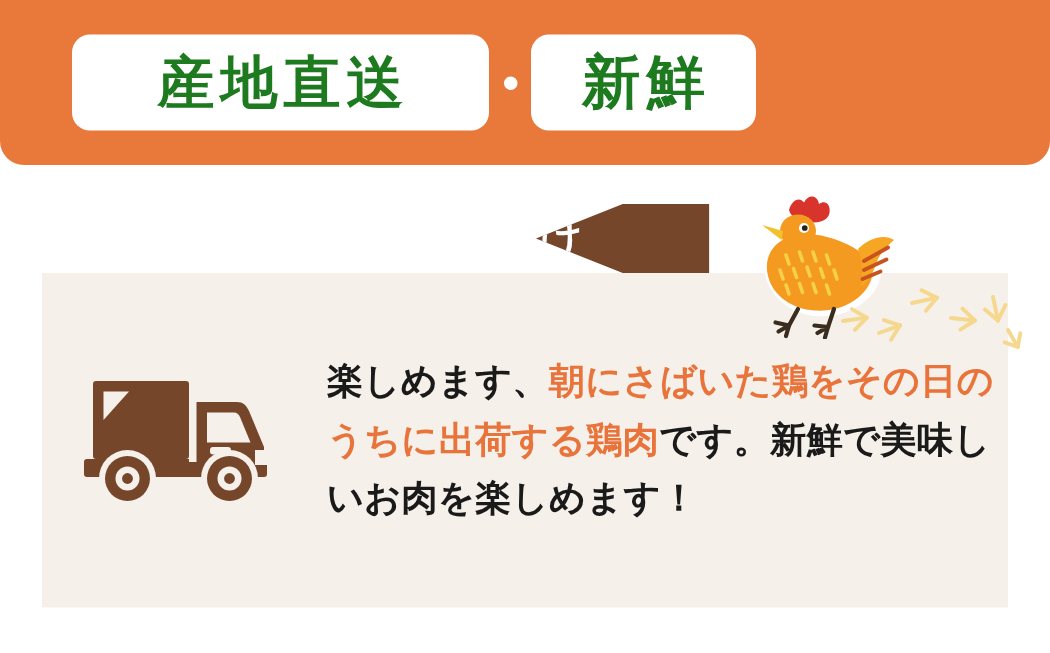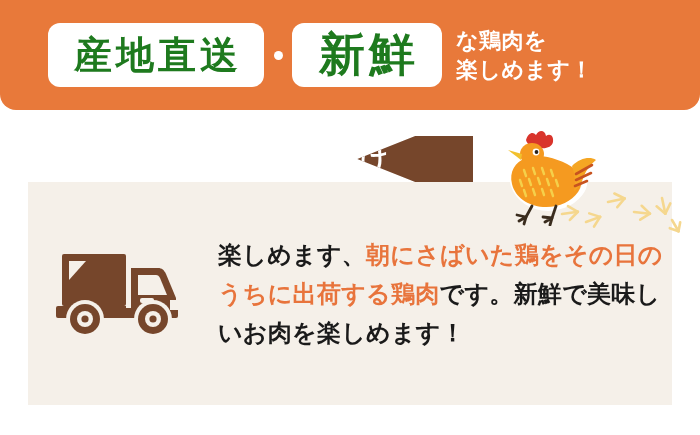--- a/index.html
+++ b/index.html
@@ -35,29 +35,29 @@
     border-radius: 12px;
     display: flex;
     align-items: center;
     justify-content: center;
     color: #1E7A1E;
     font-weight: 700;
     letter-spacing: 4px;
     box-sizing: border-box;
   }
   .pill-1 {
-    width: 216px;
+    width: 278px;
     height: 64px;
     font-size: 38px;
     padding-left: 4px;
   }
   .pill-2 {
     width: 150px;
     height: 64px;
-    font-size: 46px;
+    font-size: 39px;
     padding-left: 4px;
   }
   .pill-dot {
     width: 28px;
     display: flex;
     align-items: center;
     justify-content: center;
   }
   .pill-dot span {
     display: block;
@@ -177,24 +177,20 @@
   </div>
 
   <div class="pill-dot">
     <span></span>
   </div>
 
   <div class="pill pill-2">
     <span>新鮮</span>
   </div>
 
-  <div class="banner-tail">
-    <div>な鶏肉を</div>
-    <div>楽しめます！</div>
-  </div>
 
 </div>
 
 <div class="panel"></div>
 
 <div class="chicken">
   <svg viewBox="0 0 120 108" width="120" height="108" xmlns="http://www.w3.org/2000/svg">
     <g stroke="#FFFFFF" stroke-width="5" stroke-linejoin="round" fill="none">
       <path d="M40 36 C30 40 24 50 26 62 C28 76 40 88 56 90 C72 92 86 86 94 76 C101 67 100 58 94 52 C86 44 70 40 58 40 Z"></path>
       <path d="M42 26 C36 28 33 33 34 39 C35 45 40 48 46 47 C52 46 55 41 54 35 C53 29 48 25 42 26 Z"></path>

